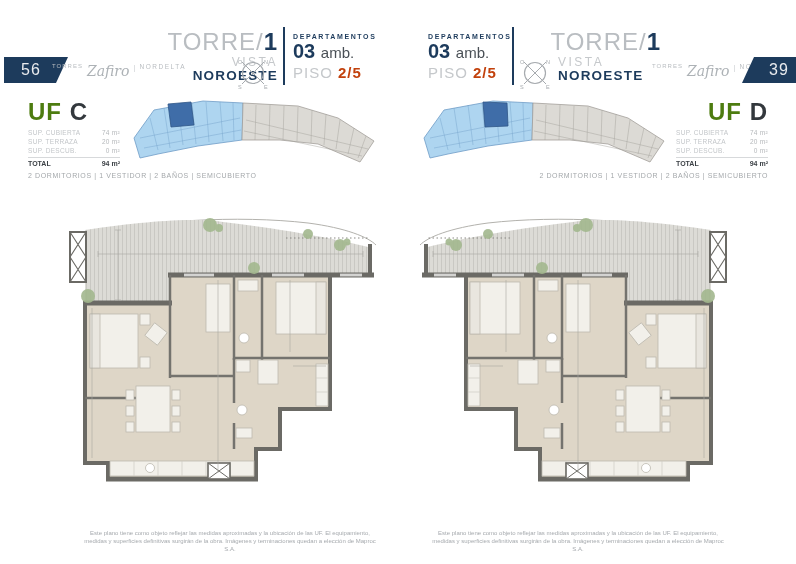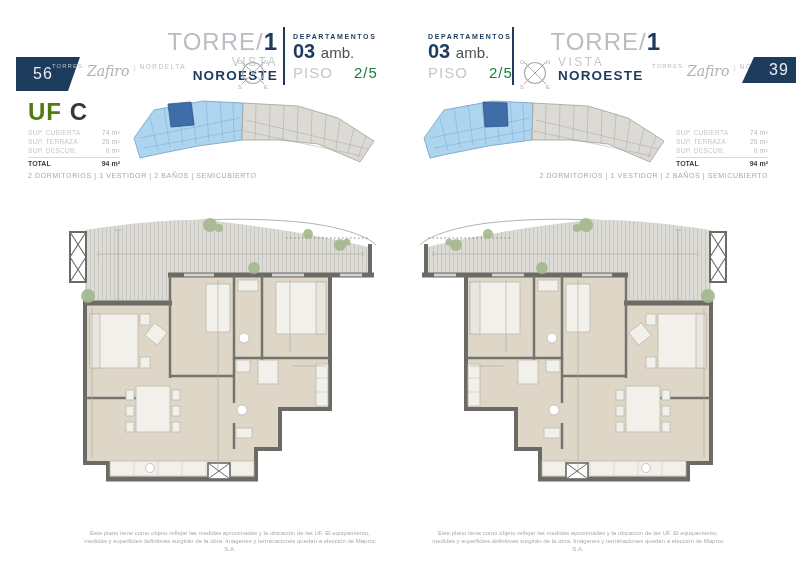--- a/index.html
+++ b/index.html
@@ -18,21 +18,21 @@
   .brand .suf{font-size:6.5px;letter-spacing:1.5px;}
   .torre-title{font-size:24px;letter-spacing:1px;color:#b9bdc1;font-weight:400;white-space:nowrap;text-align:right;}
   .torre-title b{color:#1d3b5c;font-weight:700;}
   .vista{font-size:12px;letter-spacing:2.5px;color:#c5c8cb;line-height:12px;}
   .noroeste{font-size:13.5px;letter-spacing:1.2px;color:#1d3b5c;font-weight:700;line-height:16px;}
   .vdiv{width:2px;background:#1d3b5c;}
   .dept-label{font-size:7px;letter-spacing:1.6px;color:#1d3b5c;font-weight:700;}
   .dept-num{font-size:20px;font-weight:800;color:#1d3b5c;line-height:22px;}
   .dept-amb{font-size:15px;color:#4a5056;font-weight:400;}
   .piso{font-size:15px;color:#c5c8cb;letter-spacing:1px;line-height:17px;}
-  .piso b{color:#15803d;font-weight:400;margin-left:16px;}
+  .piso b{color:#c2410c;font-weight:700;}
   
   .uf{font-size:24px;letter-spacing:1px;}
   .uf .uf-gray{color:#4d7c0f;font-weight:700;}
   .uf .uf-letter{color:#33383d;font-weight:800;}
   .surf{width:92px;font-size:6.5px;color:#c3c6c9;}
   .surf .row{display:flex;justify-content:space-between;line-height:9px;letter-spacing:.3px;}
   .surf .row .val{color:#b5b8bb;}
   .surf hr{border:none;border-top:1px solid #d7d9db;margin:2px 0;}
   .surf .total{display:flex;justify-content:space-between;font-size:7px;font-weight:700;color:#3a3f44;}
   .features{font-size:7px;letter-spacing:.6px;color:#a4a8ab;white-space:nowrap;}
@@ -166,21 +166,21 @@
           <path d="M12,42 L112,22 M16,52 L113,34"></path>
         </g>
         <g stroke="#a3a09a" stroke-width="0.5" opacity="0.9">
           <path d="M128,9 L127,44 M142,9 L141,44 M156,10 L155,44 M170,11 L169,45 M184,14 L183,47 M198,18 L196,49 M212,24 L208,53 M226,32 L220,58 M238,40 L230,62"></path>
           <path d="M118,24 L240,53 M116,35 L234,60"></path>
         </g>
       </g>
     </defs>
   </svg>
 
-  <div class="abs banner left" style="left:16px;top:57px;width:54px;height:34px;">
+  <div class="abs banner left" style="left:4px;top:57px;width:54px;height:26px;">
     <span>56</span>
   </div>
 
   <div class="abs brand" style="left:52px;top:63px;">
     <span class="pre">Torres</span>
     <span class="script">Zafiro</span>
     <span class="bar">|</span>
     <span class="suf">NORDELTA</span>
   </div>
 
@@ -289,20 +289,23 @@
 
   <div class="abs banner right" style="left:742px;top:57px;width:54px;height:26px;">
     <span>39</span>
   </div>
 
   <svg class="abs" style="left:418px;top:96px;" width="250" height="74" viewBox="0 0 250 74">
     <use href="#kp"></use>
     <path d="M65,6 L89,7 L90,30 L67,31 Z" fill="#3f6da8" stroke="#2e5586" stroke-width="0.8"></path>
   </svg>
 
+  <div class="abs uf" style="left:676px;top:98px;width:92px;text-align:right;">
+    <span class="uf-gray">UF</span> <span class="uf-letter">D</span>
+  </div>
   <div class="abs surf" style="left:676px;top:128px;">
     <div class="row">
       <span>SUP. CUBIERTA</span>
         <span class="val">74 m²</span>
     </div>
     <div class="row">
       <span>SUP. TERRAZA</span>
         <span class="val">20 m²</span>
     </div>
     <div class="row">

